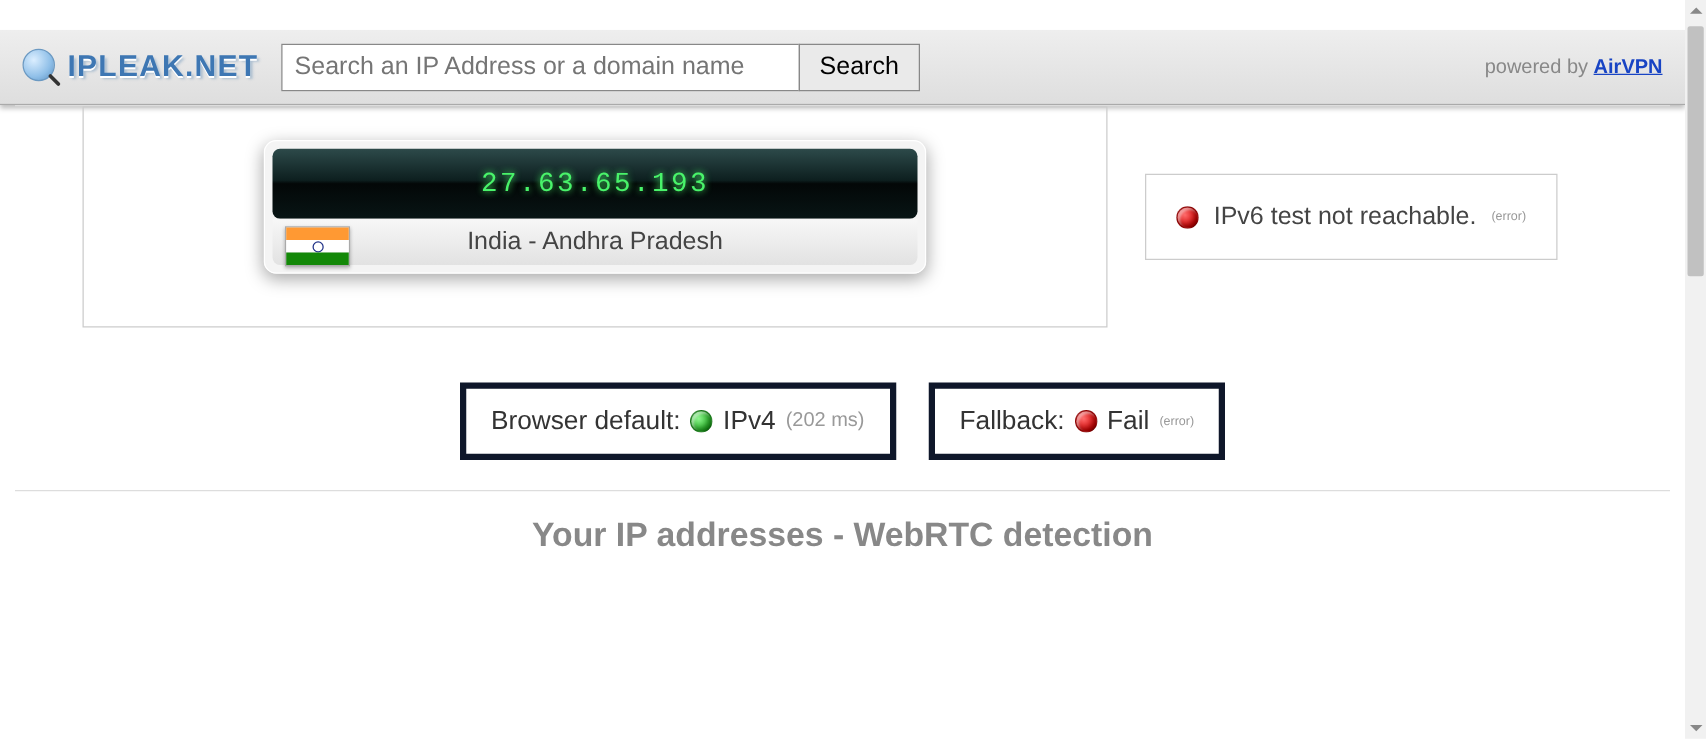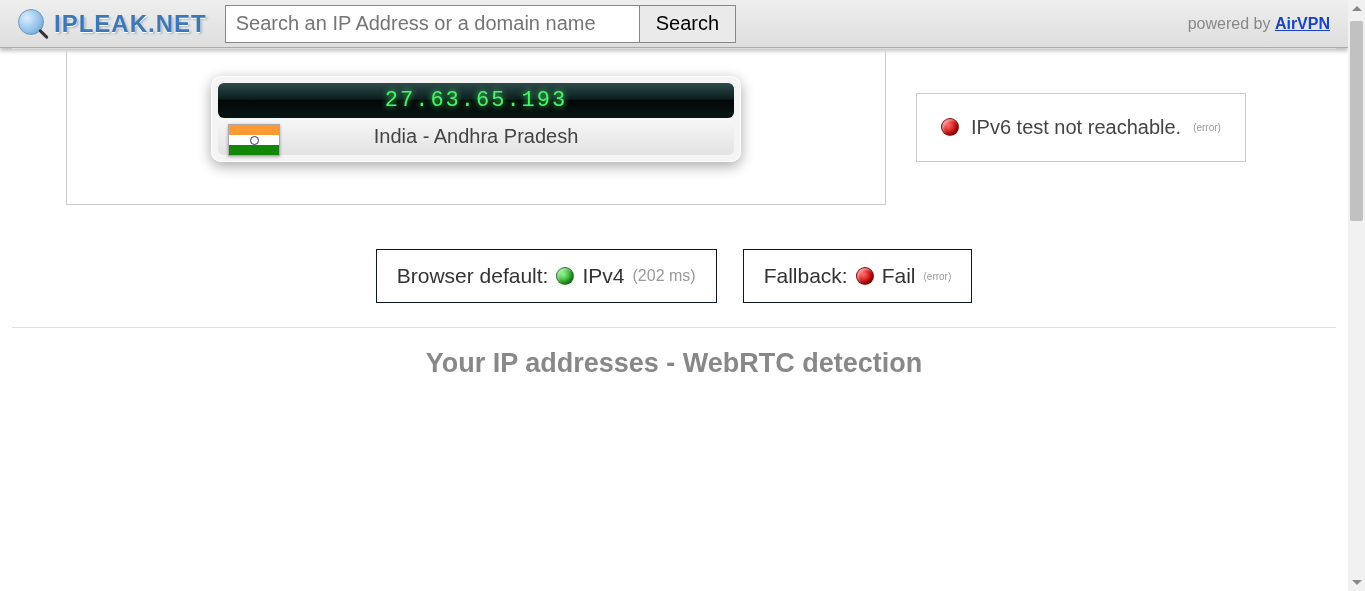--- a/index.html
+++ b/index.html
@@ -32,28 +32,29 @@
     position: absolute; left:2px; right:2px;
     top: 4px; height: 200px;
     background: #c1c1c1;
     border-radius: 2px;
   }
   .sb-arrow { width:0; height:0; border-left:5px solid transparent; border-right:5px solid transparent; }
   .sb-up { border-bottom:5px solid #888; }
   .sb-down { border-top:5px solid #888; }
 
   .topbar {
-    height: 48px;
+    height: 60px;
     background: linear-gradient(#eeeeee, #dedede);
     border-bottom: 1px solid #aaa;
     box-shadow: 0 3px 4px rgba(0,0,0,0.25);
     display: flex;
     align-items: center;
     padding: 0 18px;
     width: 1348px;
+    margin-top: 24px;
   }
   .logo {
     display: flex;
     align-items: center;
     margin-right: 18px;
   }
   .logo-icon {
     width: 30px; height: 30px; margin-right: 6px;
     position: relative;
   }
@@ -131,21 +132,21 @@
     width: 530px;
     margin: 6px auto 14px;
     border-radius: 10px;
     box-shadow: 0 4px 14px rgba(0,0,0,0.35), 0 0 0 1px #fff inset;
     background: #f4f4f4;
     padding: 7px;
   }
   .ip-bar {
     background: linear-gradient(#2d4a4a, #0d1f1f 45%, #030707 50%, #081515);
     color: #49f36a;
-    height: 35px;
+    height: 56px;
     border-radius: 6px;
     display:flex; align-items:center; justify-content:center;
     font-family: "OCR A Std","Courier New",monospace;
     font-size: 22px;
     letter-spacing: 2px;
     text-shadow: 0 0 6px #49f36a;
     text-align: right;
   }
   .loc-row {
     display:flex; align-items:center; justify-content:center;
@@ -178,21 +179,21 @@
     color:#444;
     gap: 12px;
   }
   .dot { width:18px; height:18px; border-radius:50%; display:inline-block; border:1px solid rgba(0,0,0,0.3); box-shadow: inset -2px -2px 4px rgba(0,0,0,0.3), inset 2px 2px 2px rgba(255,255,255,0.5); }
   .dot-red { background: radial-gradient(circle at 6px 6px, #ff6b6b, #cc0000 70%, #660000); }
   .dot-green { background: radial-gradient(circle at 6px 6px, #8df58d, #1fa81f 70%, #0a500a); }
   .err { font-size:10px; color:#999; }
 
   .proto-row { display:flex; gap:26px; justify-content:center; margin: 24px 0 24px; }
   .proto-box {
-    border:1px solid #0f172a;
+    border:5px solid #0f172a;
     padding: 14px 20px;
     font-size: 21px;
     color:#333;
     display:flex; align-items:center; gap:8px;
   }
   .ms { font-size:16px; color:#999; }
 </style>
 </head>
 <body>
 

